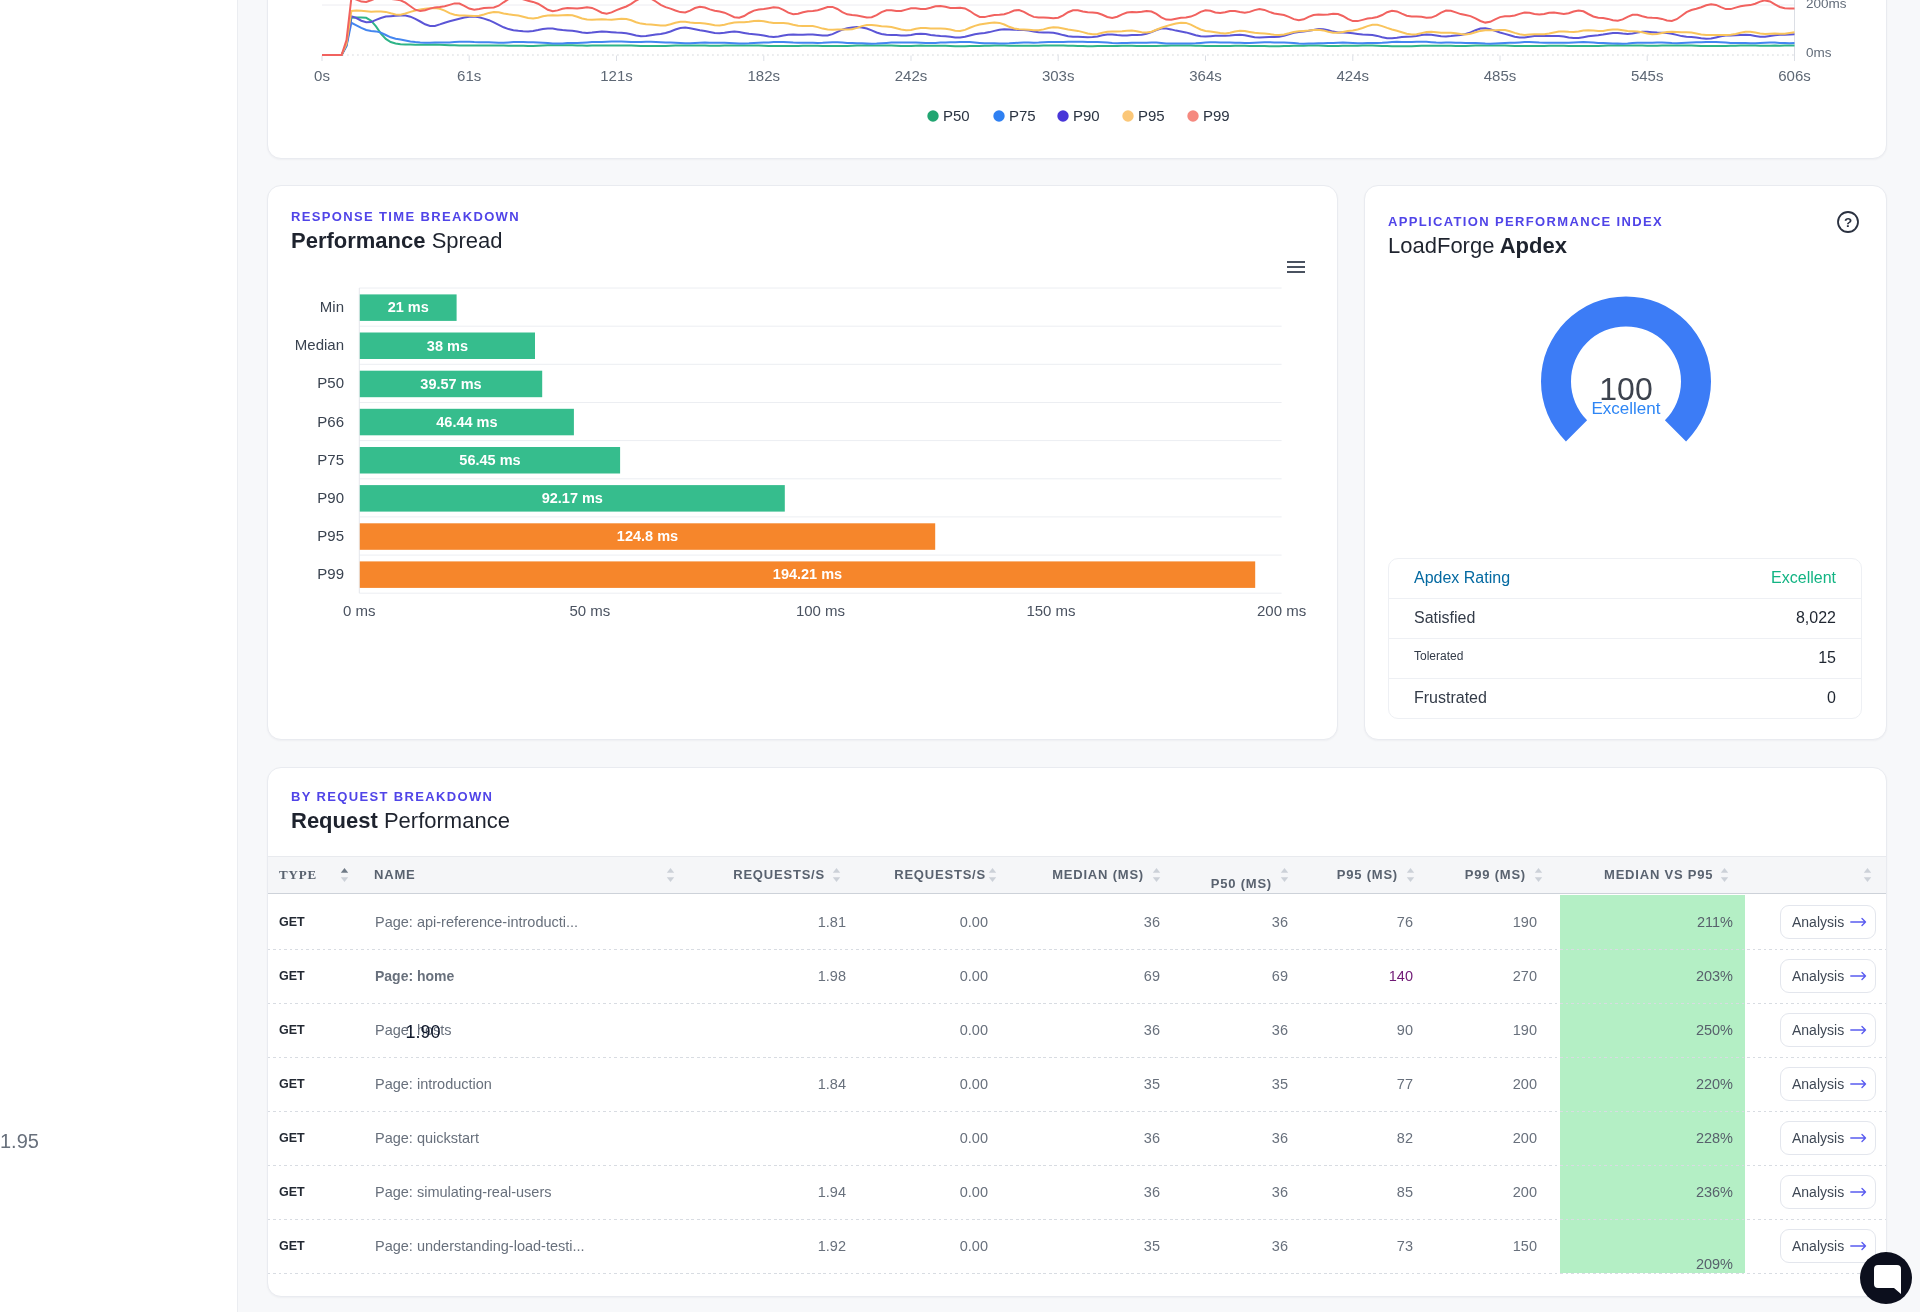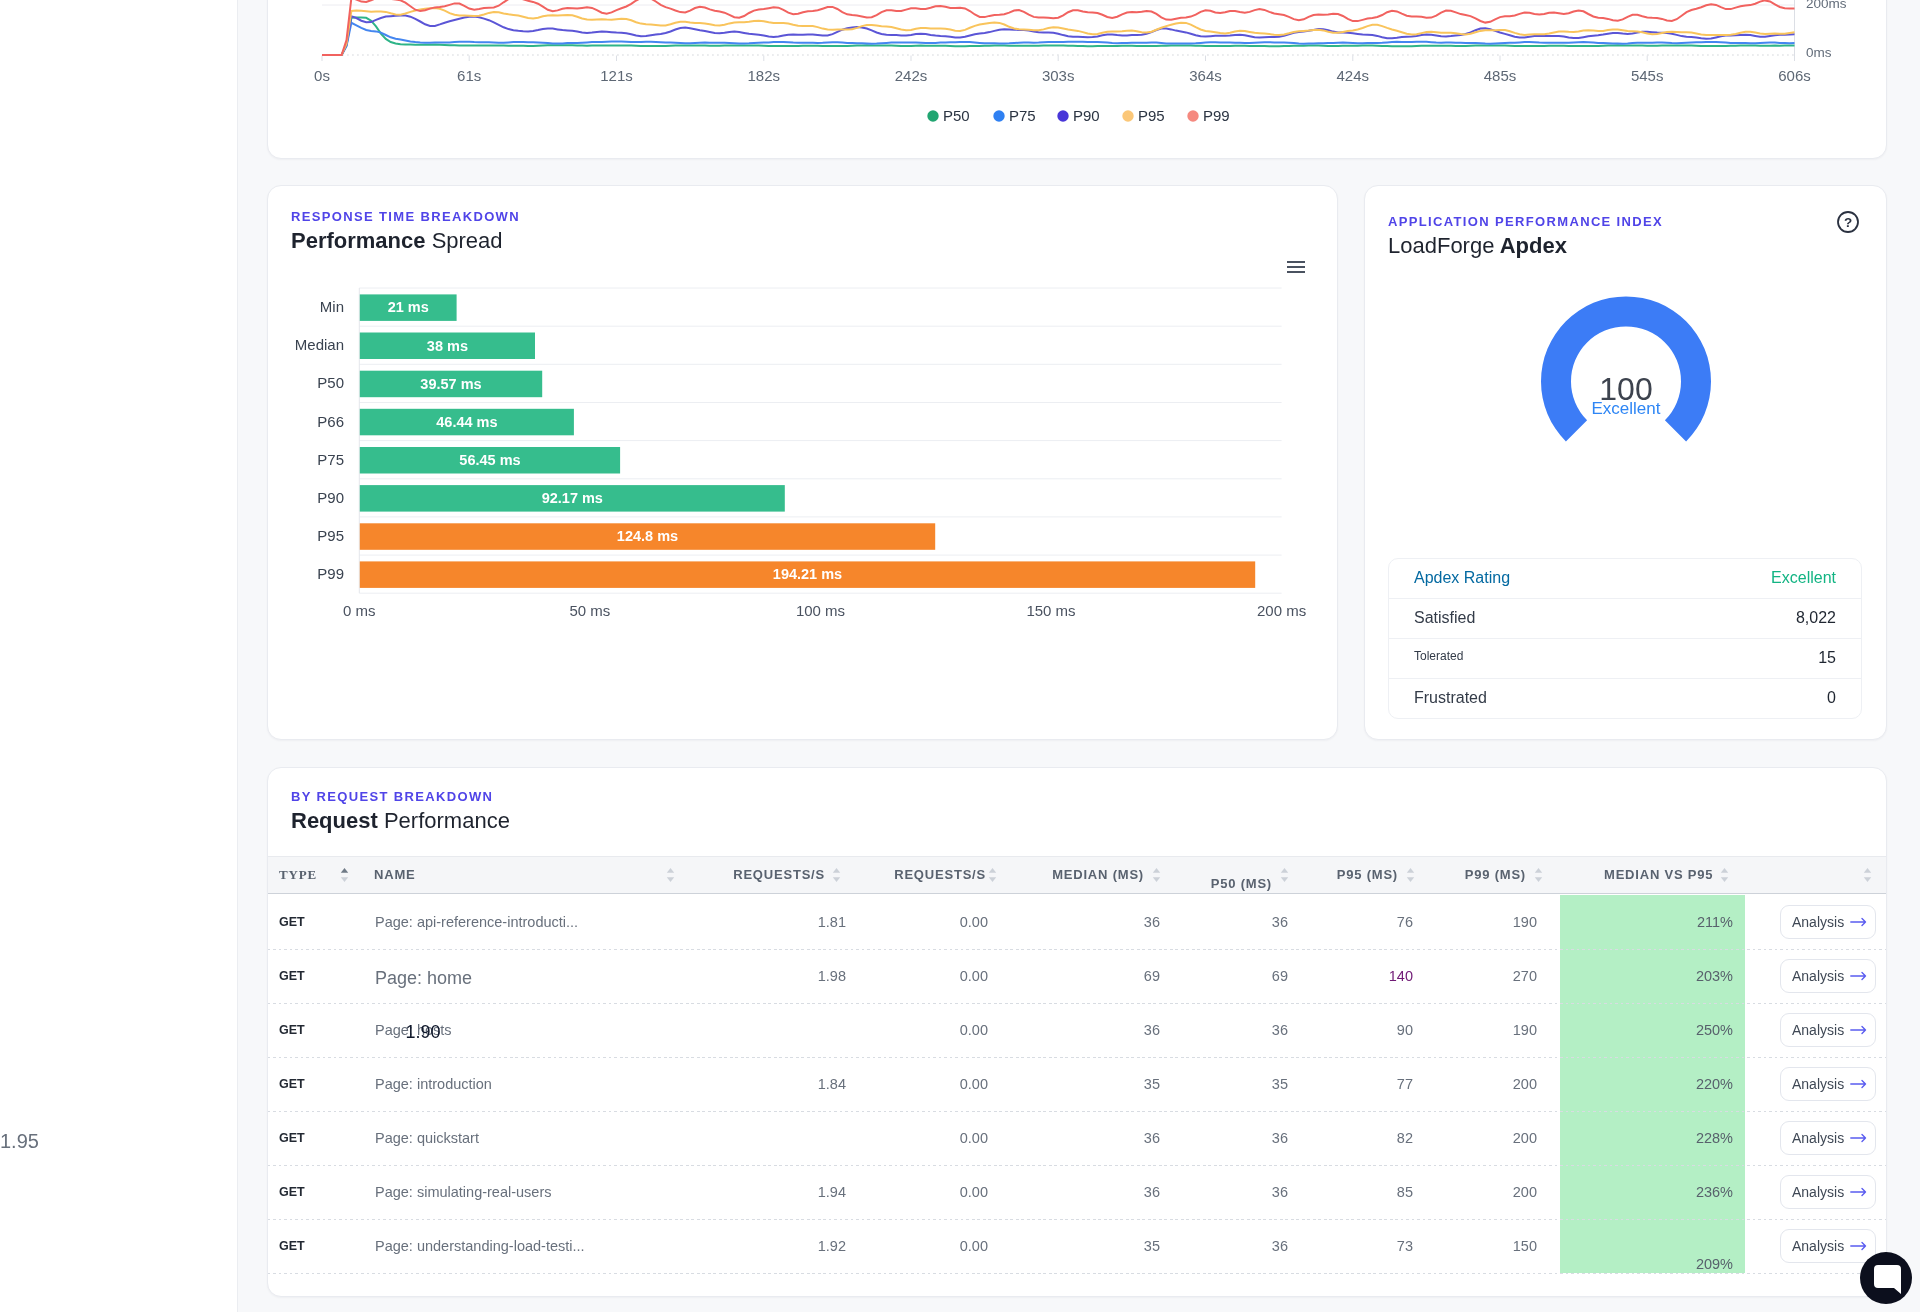--- a/index.html
+++ b/index.html
@@ -236,21 +236,21 @@
     <div class="txt" style="left:0;width:1413px;text-align:right;top:914.0px;font-size:14.5px;color:#68707c;">76</div>
     <div class="txt" style="left:0;width:1537px;text-align:right;top:914.0px;font-size:14.5px;color:#68707c;">190</div>
     <div class="txt" style="left:0;width:1733px;text-align:right;top:914.0px;font-size:14.5px;color:#58616c;">211%</div>
     <div class="abs" style="left:1780px;top:905.0px;width:96px;height:34px;background:#fff;border:1px solid #e3e6ed;border-radius:9px;"></div>
     <div class="txt" style="left:1792px;top:914.0px;font-size:14px;color:#3f4855;">Analysis</div>
     <svg class="abs" style="left:1850px;top:917.0px;" width="17" height="10" viewBox="0 0 17 10">
       <path d="M0.8 5 H15.5 M12 1.6 L15.5 5 L12 8.4" stroke="#5a5cf0" stroke-width="1.4" fill="none" stroke-linecap="round" stroke-linejoin="round"></path>
     </svg>
     <div class="abs" style="left:268px;top:949px;width:1618px;height:1px;background:repeating-linear-gradient(90deg,#d8dce2 0,#d8dce2 2.5px,transparent 2.5px,transparent 5.5px);"></div>
     <div class="txt" style="left:279px;top:969.0px;font-size:12.5px;font-weight:bold;color:#232933;">GET</div>
-    <div class="txt" style="left:375px;top:968.0px;font-size:18px;color:#68707c;">Page: home</div>
+    <div class="txt" style="left:375px;top:968.0px;font-size:14px;color:#68707c;font-weight:bold;">Page: home</div>
     <div class="txt" style="left:0;width:846px;text-align:right;top:968.0px;font-size:14.5px;color:#68707c;">1.98</div>
     <div class="txt" style="left:0;width:988px;text-align:right;top:968.0px;font-size:14.5px;color:#68707c;">0.00</div>
     <div class="txt" style="left:0;width:1160px;text-align:right;top:968.0px;font-size:14.5px;color:#68707c;">69</div>
     <div class="txt" style="left:0;width:1288px;text-align:right;top:968.0px;font-size:14.5px;color:#68707c;">69</div>
     <div class="txt" style="left:0;width:1413px;text-align:right;top:968.0px;font-size:14.5px;color:#701a75;">140</div>
     <div class="txt" style="left:0;width:1537px;text-align:right;top:968.0px;font-size:14.5px;color:#68707c;">270</div>
     <div class="txt" style="left:0;width:1733px;text-align:right;top:968.0px;font-size:14.5px;color:#58616c;">203%</div>
     <div class="abs" style="left:1780px;top:959.0px;width:96px;height:34px;background:#fff;border:1px solid #e3e6ed;border-radius:9px;"></div>
     <div class="txt" style="left:1792px;top:968.0px;font-size:14px;color:#3f4855;">Analysis</div>
     <svg class="abs" style="left:1850px;top:971.0px;" width="17" height="10" viewBox="0 0 17 10">

